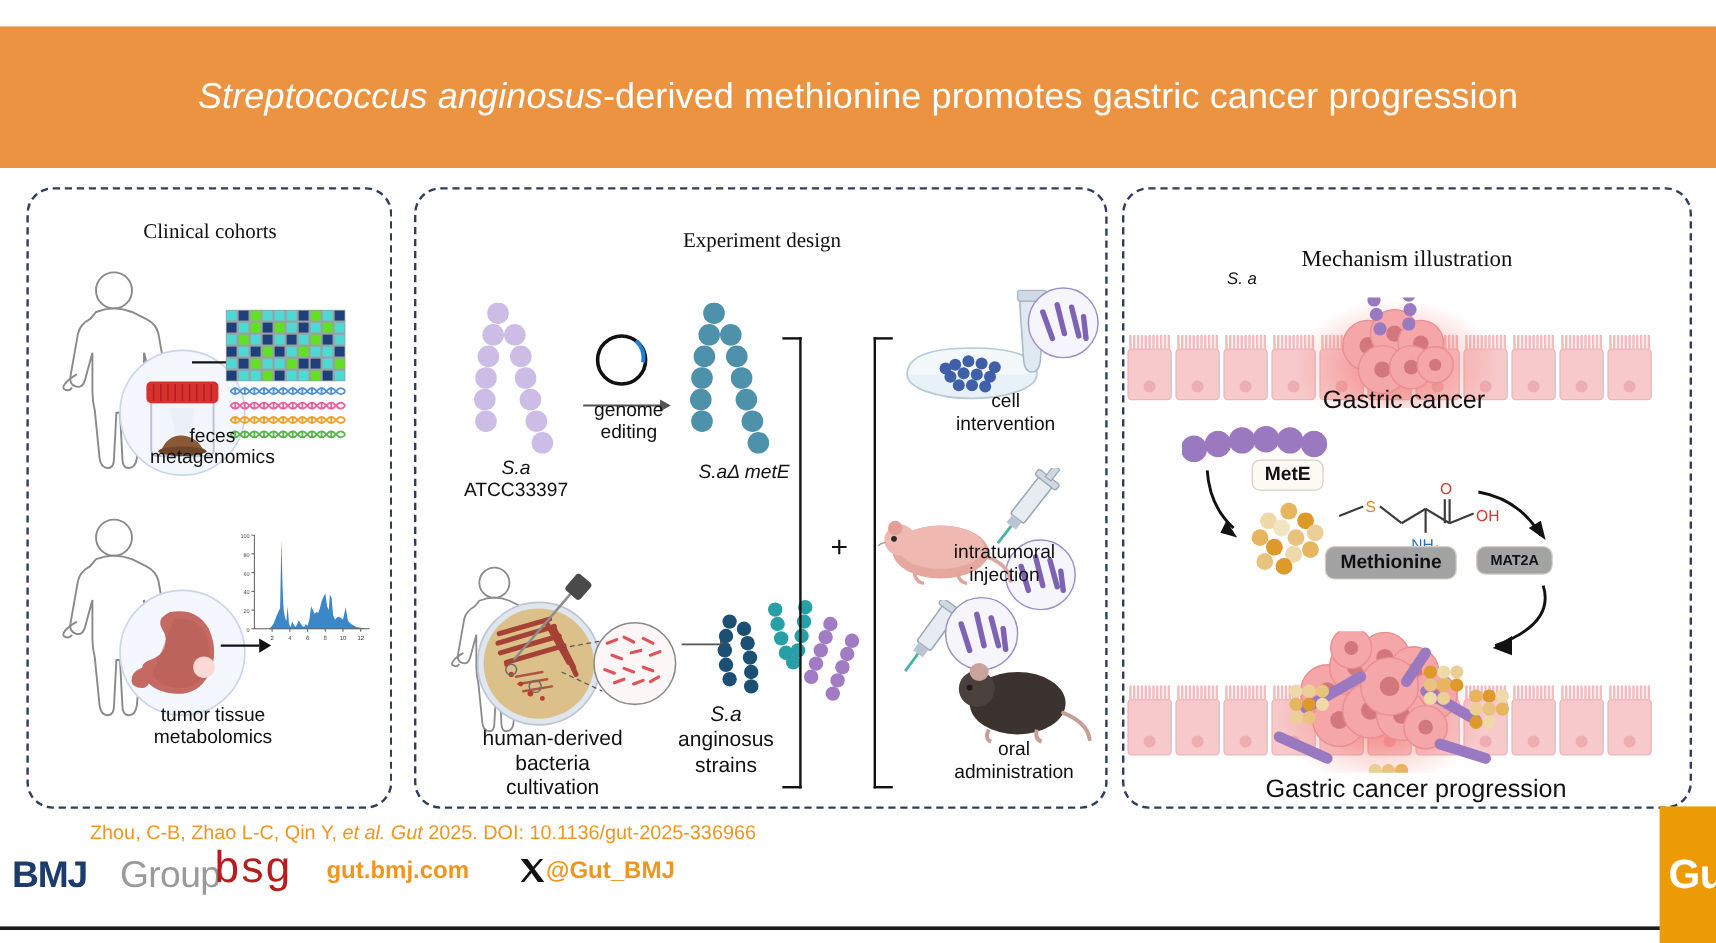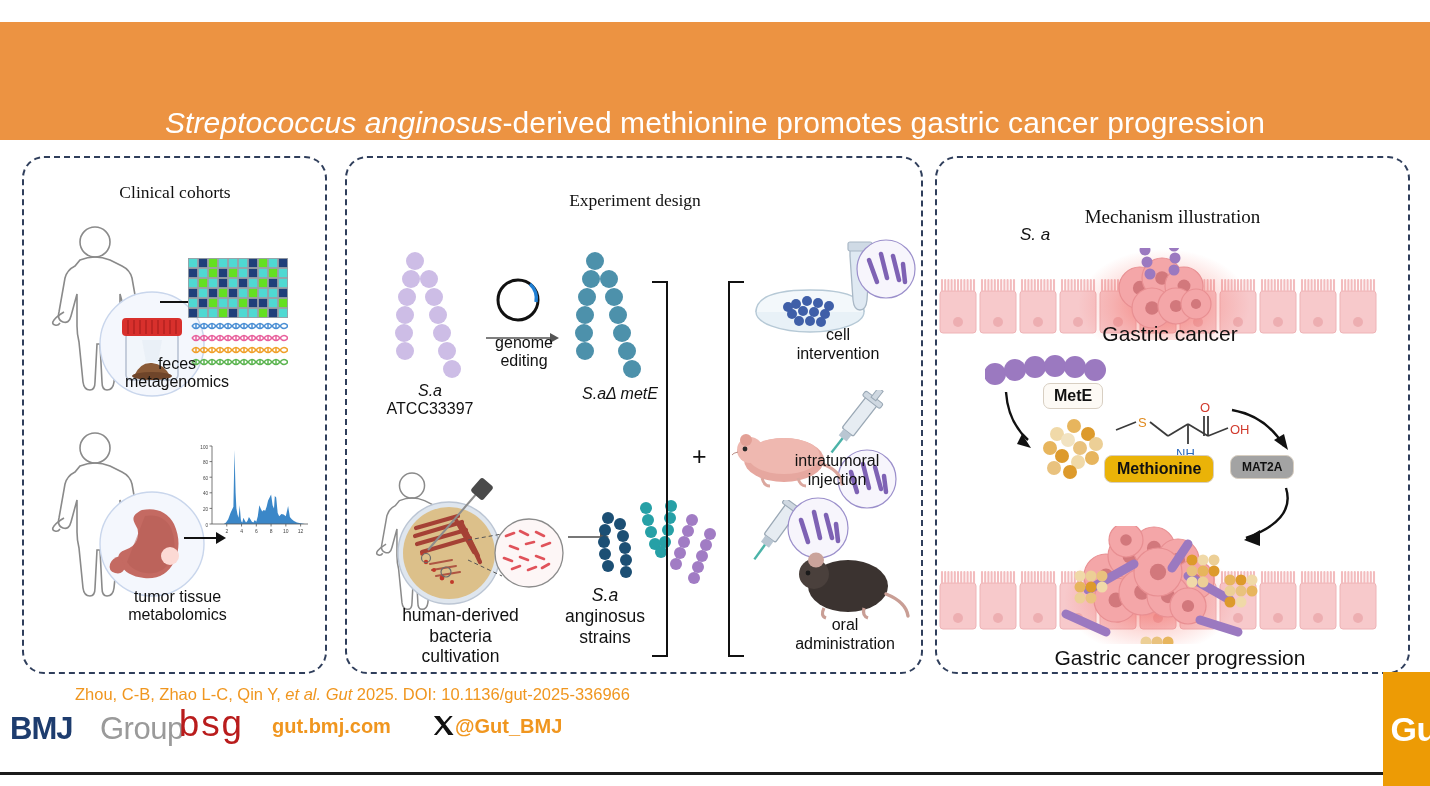--- a/index.html
+++ b/index.html
@@ -1,21 +1,21 @@
 <!DOCTYPE html>
 <html><head>
 <meta charset="utf-8">
 <style>
   html,body{margin:0;padding:0;background:#fff;}
   body{width:1430px;height:786px;font-family:"Liberation Sans",sans-serif;overflow:hidden;position:relative;}
   #page{position:relative;width:1430px;height:786px;background:#fff;}
 
   
   .header{position:absolute;left:0;top:22px;width:1430px;height:118px;background:#ec9342;
-          display:flex;align-items:flex-end;justify-content:center;}
+          display:flex;align-items:center;justify-content:center;}
   .header .title{color:#ffffff;font-size:30px;letter-spacing:.1px;white-space:nowrap;}
   .header .title .it{font-style:italic;}
 
   
   .panel{position:absolute;border:2.5px dashed #2f3e5b;border-radius:22px;box-sizing:border-box;background:#fff;}
   #panel-left{left:22px;top:156px;width:305px;height:518px;}
   #panel-mid{left:345px;top:156px;width:578px;height:518px;}
   #panel-right{left:935px;top:156px;width:475px;height:518px;}
   .panel-title{position:absolute;font-size:17.5px;color:#111;white-space:nowrap;text-align:center;font-family:Liberation Serif, serif;}
 
@@ -582,21 +582,21 @@
 
   <div class="lbl" style="left:738px;top:616px;width:214px;line-height:1.18;">
     <span>oral</span><br>
     <span>administration</span>
   </div>
 
   <div class="panel" id="panel-right"></div>
 
   <div class="panel-title" style="left:1010px;top:206px;width:325px;font-size:19px;">Mechanism illustration</div>
 
-  <div class="lbl it" style="left:1000px;top:225px;width:70px;font-size:17px;">S. a</div>
+  <div class="lbl it" style="left:1000px;top:225px;width:70px;font-size:14px;">S. a</div>
 
   <div class="abs" style="left:938px;top:248px;">
     <svg id="epi-top" width="468" height="92" viewBox="0 0 468 92">
         <defs>
           <radialGradient id="glow36">
             <stop offset="0%" stop-color="#f2453a" stop-opacity=".55"></stop>
             <stop offset="60%" stop-color="#f2453a" stop-opacity=".18"></stop>
             <stop offset="100%" stop-color="#f2453a" stop-opacity="0"></stop>
           </radialGradient>
         </defs>
@@ -818,21 +818,21 @@
       <line x1="98" y1="44" x2="98" y2="24"></line>
       <line x1="94" y1="44" x2="94" y2="24"></line>
       <line x1="78" y1="32" x2="78" y2="52"></line>
     </g>
     <text x="28" y="35" font-size="13" fill="#e08a1e" font-family="Liberation Sans, sans-serif">S</text>
     <text x="90" y="20" font-size="13" fill="#d13b2e" font-family="Liberation Sans, sans-serif">O</text>
     <text x="120" y="42" font-size="13" fill="#d13b2e" font-family="Liberation Sans, sans-serif">OH</text>
     <text x="66" y="66" font-size="13" fill="#2d6bbf" font-family="Liberation Sans, sans-serif">NH<tspan font-size="9" dy="3">2</tspan></text>
   </svg>
 
-  <div class="abs" style="left:1104px;top:455px;padding:4px 12px;border:1.4px solid #d8cfc2;border-radius:8px;background:#eab308;
+  <div class="abs" style="left:1104px;top:455px;padding:4px 12px;border:1.4px solid #d8cfc2;border-radius:8px;background:#a3a3a3;
               font-size:16px;font-weight:bold;color:#111;">Methionine</div>
 
   <div class="abs" style="left:1230px;top:455px;padding:4px 11px;border:1.4px solid #d8cfc2;border-radius:8px;background:#a3a3a3;
               font-size:12px;font-weight:bold;color:#111;">MAT2A</div>
 
   <svg class="abs" style="left:1228px;top:406px;" width="80" height="56" viewBox="0 0 80 56">
     <path d="M4 4 q34 6 52 36" stroke="#111" stroke-width="2.4" fill="none"></path>
     <path d="M46 34 l14 10 l-4 -16 z" fill="#111"></path>
   </svg>
 

